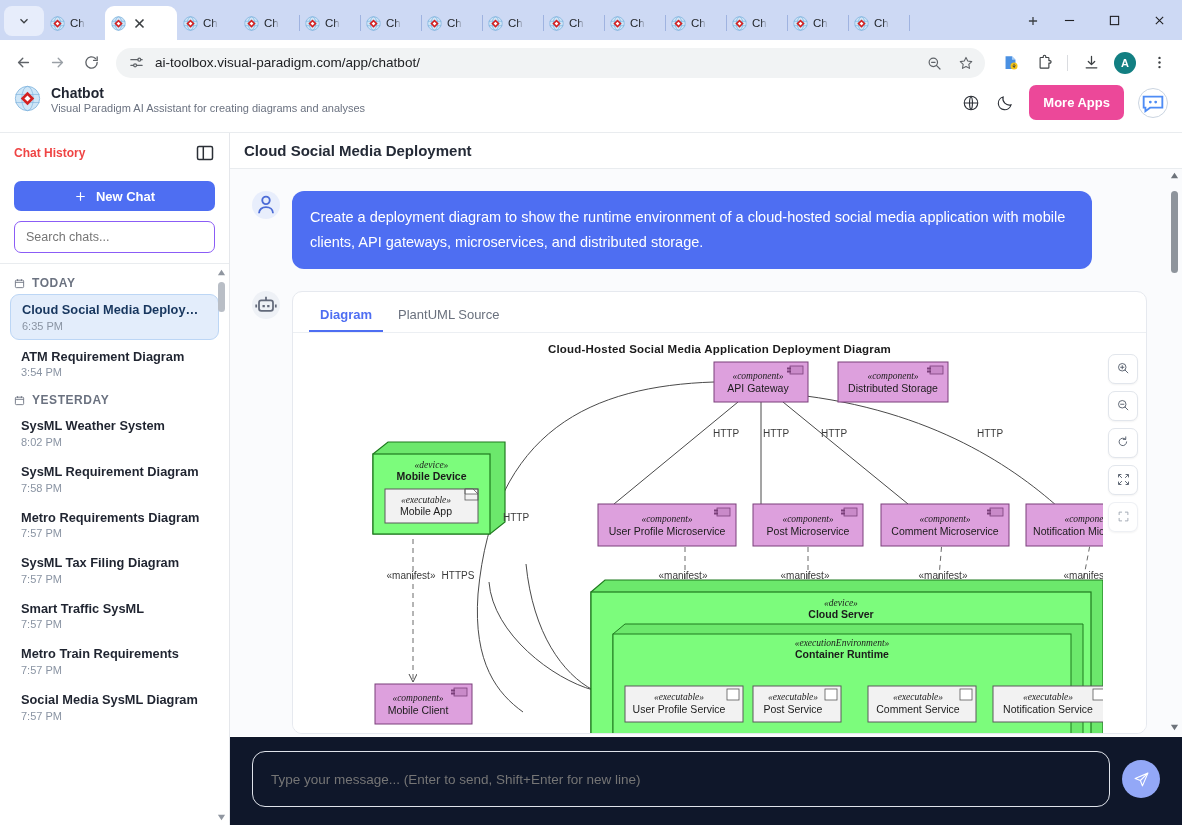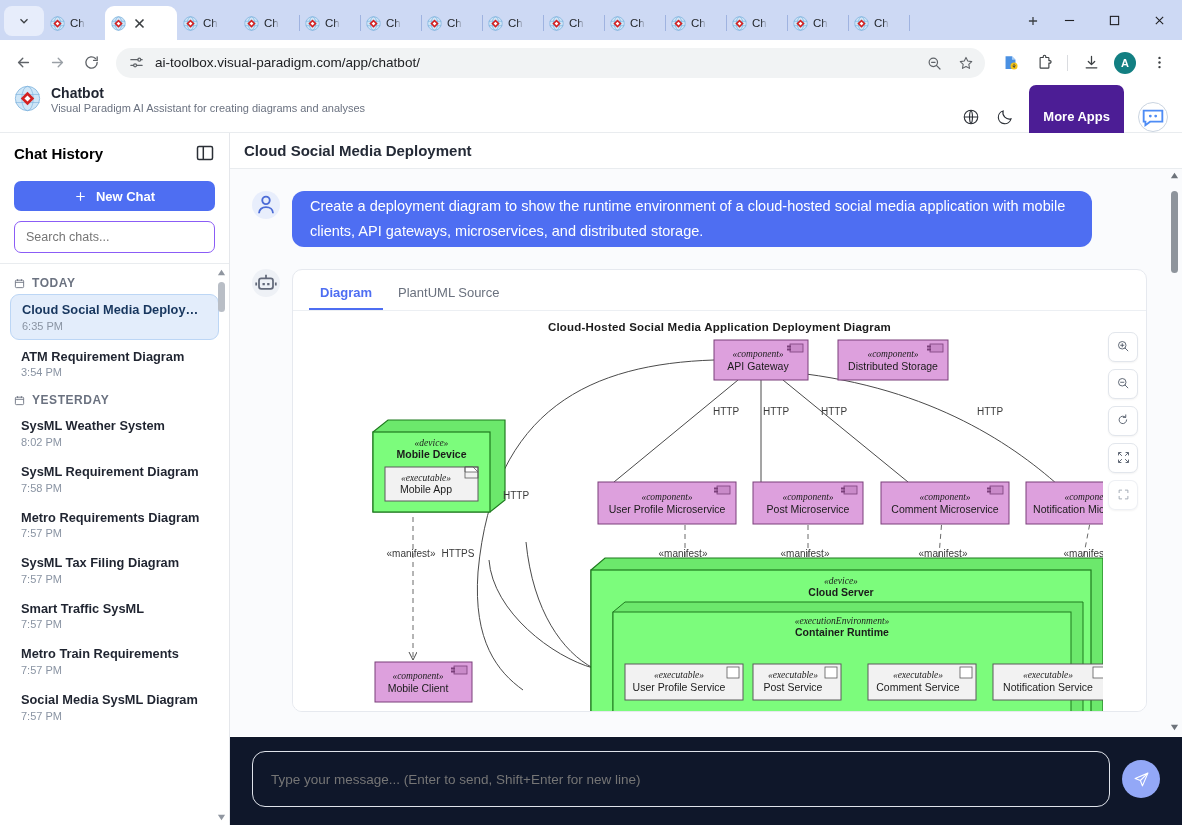--- a/index.html
+++ b/index.html
@@ -68,33 +68,33 @@
     display:flex;align-items:flex-start;padding:0 14px;gap:10px;
   }
   .vp-logo{width:27px;height:27px;flex:0 0 27px;}
   .app-titles{display:flex;flex-direction:column;justify-content:center;}
   .app-title{font-size:14px;font-weight:700;color:#1f2430;line-height:1.15;}
   .app-sub{font-size:11px;color:#6b7280;line-height:1.3;}
   .hdr-right{margin-left:auto;display:flex;align-items:center;gap:14px;}
   .hdr-ic{width:20px;height:20px;display:flex;align-items:center;justify-content:center;}
   .hdr-ic svg{width:18px;height:18px;}
   .more-apps{
-    background:#4c1d95;color:#fff;border:none;border-radius:7px;
-    padding:24px 14px;font-size:13px;font-weight:600;font-family:inherit;
+    background:#ec4899;color:#fff;border:none;border-radius:7px;
+    padding:10px 14px;font-size:13px;font-weight:600;font-family:inherit;
   }
   .bot-badge{width:30px;height:30px;border-radius:50%;border:1.5px solid #cbd5e1;
      display:flex;align-items:center;justify-content:center;background:#fff;}
 
   
   .main-wrap{display:flex;height:calc(825px - 40px - 45px - 48px);}
 
   
   .sidebar{width:230px;flex:0 0 230px;border-right:1px solid #e5e7eb;display:flex;flex-direction:column;background:#fff;}
   .sb-head{height:40px;display:flex;align-items:center;padding:0 14px;gap:8px;}
-  .sb-head h2{font-size:15px;font-weight:700;color:#000000;}
+  .sb-head h2{font-size:12px;font-weight:700;color:#ef4444;}
   .sb-toggle{margin-left:auto;width:20px;height:20px;display:flex;align-items:center;justify-content:center;}
   .sb-newchat{
     margin:8px 14px 0;height:30px;background:#4e6ef2;color:#fff;border:none;border-radius:7px;
     font-size:13px;font-weight:600;font-family:inherit;display:flex;align-items:center;
     justify-content:center;gap:9px;
   }
   .sb-search{
     margin:10px 14px 10px;height:32px;border:1px solid #8b5cf6;border-radius:7px;
     display:flex;align-items:center;padding:0 11px;
   }
@@ -119,21 +119,21 @@
   .conv-head h1{font-size:15px;font-weight:700;color:#242a36;}
   .conv-body{flex:1 1 auto;position:relative;overflow:hidden;background:#fafbfd;}
   .conv-scroll{position:absolute;inset:0 13px 0 0;padding:12px 0 0 0;}
 
   .msg-row{display:flex;gap:13px;padding:10px 22px 0 62px;position:relative;}
   .msg-avatar{
     position:absolute;left:22px;top:10px;width:28px;height:28px;border-radius:50%;
     background:#e8eefc;display:flex;align-items:center;justify-content:center;
   }
   .bubble-user{
-    background:#4e6ef2;color:#fff;border-radius:12px;padding:3px 18px;
+    background:#4e6ef2;color:#fff;border-radius:12px;padding:14px 18px;
     font-size:14.5px;line-height:1.72;max-width:800px;
   }
 
   .assist-row{display:flex;gap:13px;padding:22px 22px 0 62px;position:relative;}
   .assist-avatar{
     position:absolute;left:22px;top:22px;width:28px;height:28px;border-radius:50%;
     background:#eef1f6;display:flex;align-items:center;justify-content:center;
   }
   .card{
     flex:1 1 auto;background:#fff;border:1px solid #e6e9ef;border-radius:10px;overflow:hidden;min-width:0;

